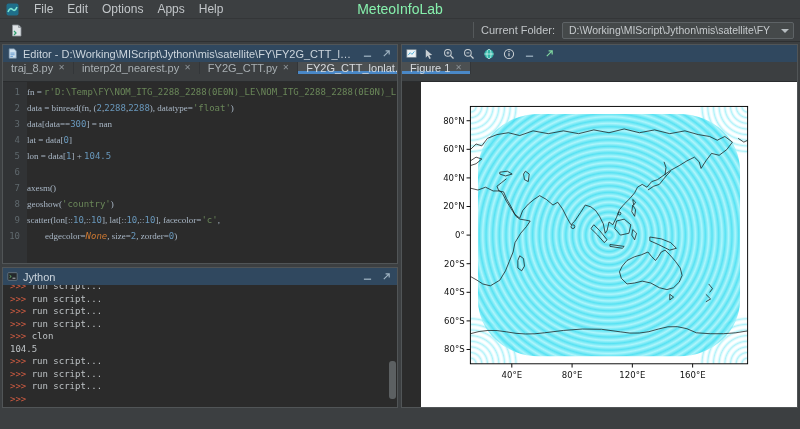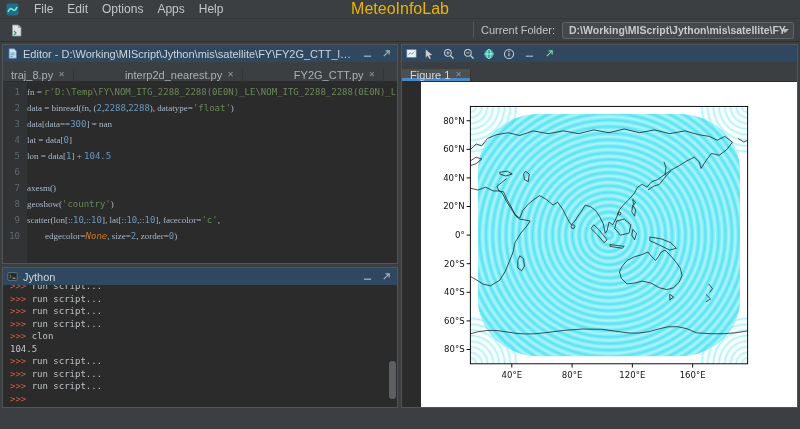--- a/index.html
+++ b/index.html
@@ -7,53 +7,53 @@
     font-family:"Liberation Sans", sans-serif; }
   #app { width:800px; height:410px; display:flex; flex-direction:column;
     background:#3c3f41; color:#bbbfc3; font-size:12px; }
 
   
   .menubar { height:19px; display:flex; align-items:center; padding:0 6px;
     position:relative; border-bottom:1px solid #343638; flex:none; }
   .app-logo { width:13px; height:13px; margin-right:8px; flex:none; }
   .menu-item { padding:1px 7px; color:#c2c6c9; font-size:12px; cursor:default; }
   .win-title { position:absolute; left:50%; transform:translateX(-50%);
-    color:#eab308; font-size:16px; }
+    color:#86efac; font-size:14px; }
 
   
   .toolbar { height:23px; display:flex; align-items:center; padding:0 6px;
     border-bottom:1px solid #2e3032; flex:none; gap:16px; }
   .tb-btn { width:20px; height:19px; display:flex; align-items:center;
     justify-content:center; border-radius:2px; }
   .tb-right { margin-left:auto; display:flex; align-items:center; gap:7px; }
   .tb-sep { width:1px; height:16px; background:#55595b; }
   .cf-label { font-size:11px; color:#c0c4c7; }
   .combo { width:232px; height:17px; background:#45494a; border:1px solid #5e6366;
     border-radius:2px; display:flex; align-items:center; padding:0 16px 0 6px;
     position:relative; color:#c6cacd; font-size:10.5px; white-space:nowrap;
-    overflow:hidden;font-weight:bold; }
+    overflow:hidden; }
   .combo-arrow { position:absolute; right:4px; top:6px; width:0; height:0;
     border-left:4px solid transparent; border-right:4px solid transparent;
     border-top:4px solid #b6bcbf; }
 
   
   .main { flex:1; display:flex; padding:2px; gap:3px; min-height:0; }
   .left-col { width:396px; flex:none; display:flex; flex-direction:column; gap:3px; min-height:0; }
   .panel { border:1px solid #515557; background:#2b2b2b; display:flex;
     flex-direction:column; min-height:0; min-width:0; }
   .panel-hdr { height:17px; flex:none; background:#30485f; display:flex;
     align-items:center; padding:0 4px; gap:5px; color:#ccd5dd; font-size:11px; }
   .panel-hdr .hdr-title { flex:1; white-space:nowrap; overflow:hidden;
     text-overflow:ellipsis; }
   .hdr-btn { width:14px; height:13px; display:flex; align-items:center;
     justify-content:center; flex:none; }
 
   
   .tabbar { height:20px; flex:none; background:#3c3f41; display:flex;
-    align-items:flex-end; border-bottom:1px solid #2a2c2e; overflow:hidden;gap:43px; }
+    align-items:flex-start; border-bottom:1px solid #2a2c2e; overflow:hidden; }
   .tab { display:flex; align-items:center; gap:5px; padding:0 8px; font-size:11px;
     color:#a9b0b4; border-right:1px solid #333639; white-space:nowrap; cursor:default; }
   .tab.active { background:#4c5052; color:#d6dade; box-shadow:inset 0 -3px 0 #4a88c7; }
   .tab-close { font-size:8px; color:#8d9398; line-height:1; }
 
   
   .code-area { flex:1; overflow:hidden; font-family:"DejaVu Sans Mono", monospace;
     font-size:9px; line-height:16px;
     background:linear-gradient(90deg,#313335 24px,#2b2b2b 24px); padding-top:2px; }
   .code-line { display:flex; height:16px; white-space:pre; }

